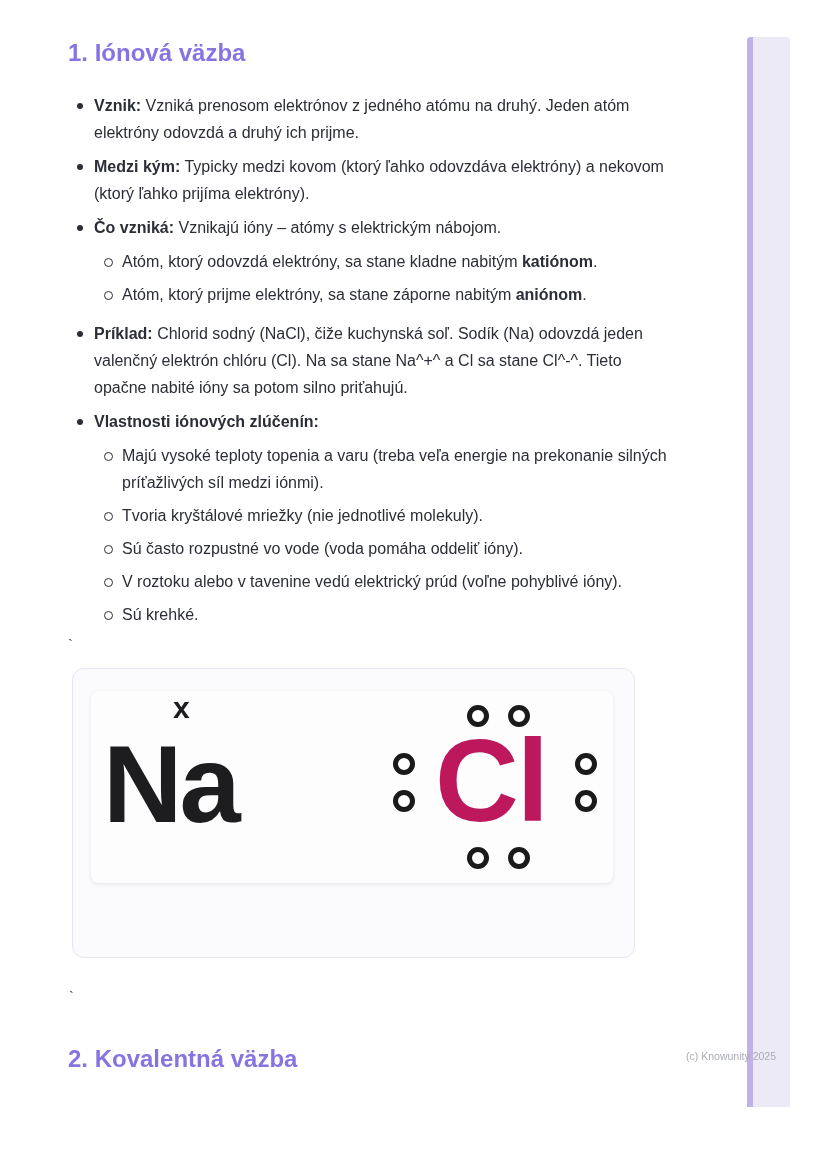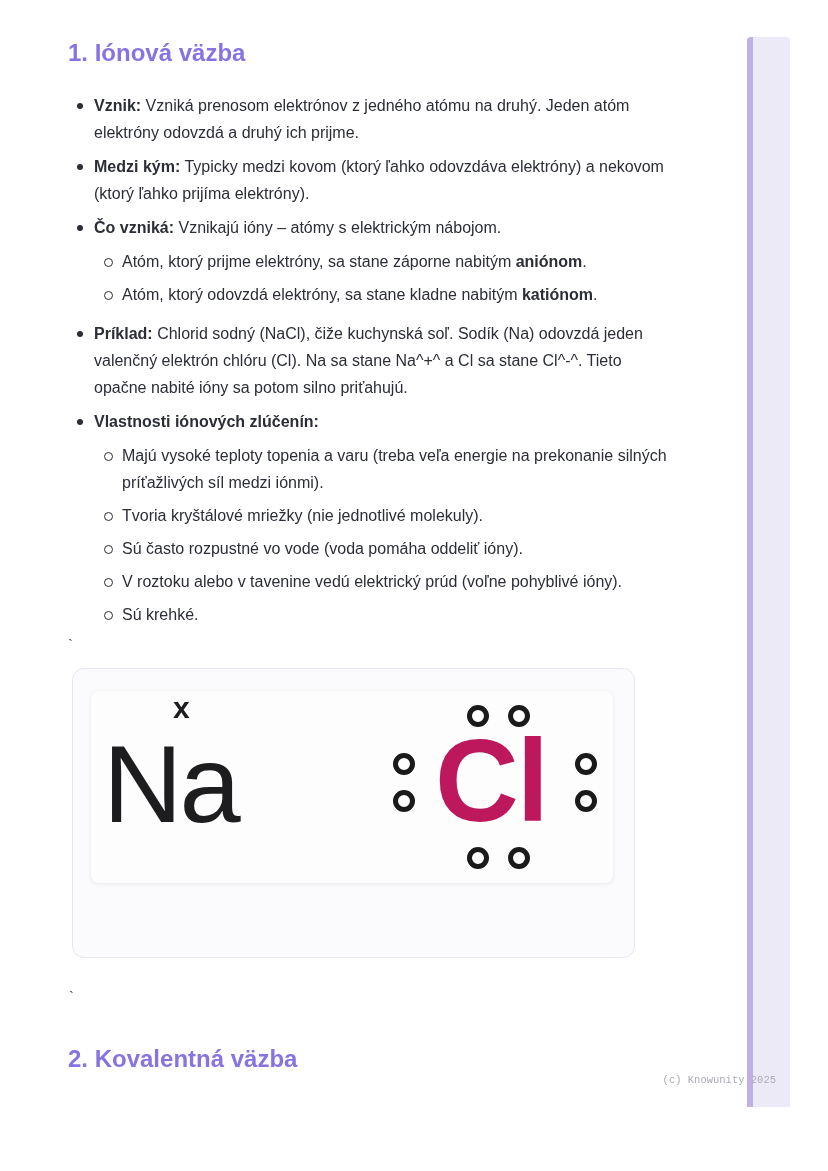--- a/index.html
+++ b/index.html
@@ -26,21 +26,21 @@
   .figure-card{
     position:absolute;left:72px;top:668px;width:563px;height:290px;
     background:#fbfbfd;border:1px solid #e8e5f2;border-radius:12px;box-sizing:border-box;
   }
   .figure-panel{
     position:absolute;left:18px;top:22px;width:522px;height:192px;
     background:#fdfdfe;border-radius:8px;box-shadow:0 1px 4px rgba(40,40,70,0.10);
   }
   .na-block{position:absolute;left:8px;top:0;width:270px;height:192px;}
   .na-x{position:absolute;left:74px;top:2px;font-size:30px;font-weight:700;color:#1d1d1f;line-height:1;}
-  .na-symbol{position:absolute;left:4px;top:38px;font-size:110px;font-weight:400;letter-spacing:-3px;color:#1d1d1f;line-height:1;}
+  .na-symbol{position:absolute;left:4px;top:38px;font-size:110px;font-weight:700;letter-spacing:-3px;color:#1d1d1f;line-height:1;}
   .cl-block{position:absolute;left:300px;top:0;width:215px;height:192px;}
   .electron{width:12px;height:12px;border:5px solid #1a1a1a;border-radius:50%;background:transparent;}
   .pair-top{position:absolute;left:76px;top:14px;display:flex;gap:19px;}
   .pair-bottom{position:absolute;left:76px;top:156px;display:flex;gap:19px;}
   .pair-left{position:absolute;left:2px;top:62px;display:flex;flex-direction:column;gap:15px;}
   .pair-right{position:absolute;left:184px;top:62px;display:flex;flex-direction:column;gap:15px;}
   .cl-symbol{position:absolute;left:44px;top:32px;font-size:116px;font-weight:700;letter-spacing:-2px;color:#be185d;line-height:1;}
   .figure-caption{
     position:absolute;left:0;top:228px;width:100%;text-align:center;
     font-size:14.5px;font-style:italic;color:#8d919b;
@@ -53,37 +53,37 @@
     font-size:24px;line-height:30px;font-weight:700;color:#8873e1;
   }
   
   .scroll-strip{
     position:absolute;left:747px;top:37px;width:43px;height:1094px;
     background:#edeaf8;border-left:6px solid #c0b0e6;box-sizing:border-box;
     border-radius:4px 4px 3px 3px;
   }
   
   .footer-note{
-    position:absolute;left:0;top:1074px;width:776px;text-align:right;
-    font-size:10.5px;color:#a9abb5;z-index:5;font-family:Liberation Mono, monospace;
+    position:absolute;left:0;top:1050px;width:776px;text-align:right;
+    font-size:10.5px;color:#a9abb5;z-index:5;
   }
 </style>
 </head>
 <body>
 
 <div class="page">
 
   <div class="content">
     <h1 class="sec-title">1. Iónová väzba</h1>
     <ul class="topic-list">
         <li class="lvl1"><span class="marker m1"></span><span><b>Vznik:</b><span> Vzniká prenosom elektrónov z jedného atómu na druhý. Jeden atóm elektróny odovzdá a druhý ich prijme.</span></span></li>
         <li class="lvl1"><span class="marker m1"></span><span><b>Medzi kým:</b><span> Typicky medzi kovom (ktorý ľahko odovzdáva elektróny) a nekovom (ktorý ľahko prijíma elektróny).</span></span></li>
         <li class="lvl1"><span class="marker m1"></span><span><b>Čo vzniká:</b><span> Vznikajú ióny – atómy s elektrickým nábojom.</span></span></li>
+        <li class="lvl2"><span class="marker m2"></span><span><span>Atóm, ktorý odovzdá elektróny, sa stane kladne nabitým </span><b>katiónom</b><span>.</span></span></li>
         <li class="lvl2"><span class="marker m2"></span><span><span>Atóm, ktorý prijme elektróny, sa stane záporne nabitým </span><b>aniónom</b><span>.</span></span></li>
-        <li class="lvl2"><span class="marker m2"></span><span><span>Atóm, ktorý odovzdá elektróny, sa stane kladne nabitým </span><b>katiónom</b><span>.</span></span></li>
         <li class="lvl1 gap-before"><span class="marker m1"></span><span><b>Príklad:</b><span> Chlorid sodný (NaCl), čiže kuchynská soľ. Sodík (Na) odovzdá jeden valenčný elektrón chlóru (Cl). Na sa stane Na^+^ a Cl sa stane Cl^-^. Tieto opačne nabité ióny sa potom silno priťahujú.</span></span></li>
         <li class="lvl1"><span class="marker m1"></span><span><b>Vlastnosti iónových zlúčenín:</b></span></li>
         <li class="lvl2"><span class="marker m2"></span><span><span>Majú vysoké teploty topenia a varu (treba veľa energie na prekonanie silných príťažlivých síl medzi iónmi).</span></span></li>
         <li class="lvl2"><span class="marker m2"></span><span><span>Tvoria kryštálové mriežky (nie jednotlivé molekuly).</span></span></li>
         <li class="lvl2"><span class="marker m2"></span><span><span>Sú často rozpustné vo vode (voda pomáha oddeliť ióny).</span></span></li>
         <li class="lvl2"><span class="marker m2"></span><span><span>V roztoku alebo v tavenine vedú elektrický prúd (voľne pohyblivé ióny).</span></span></li>
         <li class="lvl2"><span class="marker m2"></span><span><span>Sú krehké.</span></span></li>
       </ul>
     <div class="stray">`</div>
   </div>

